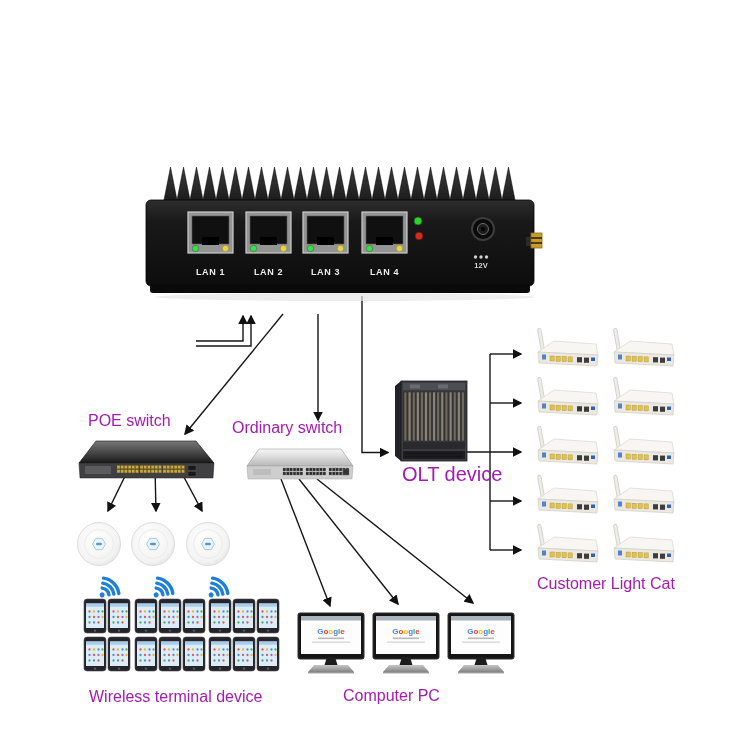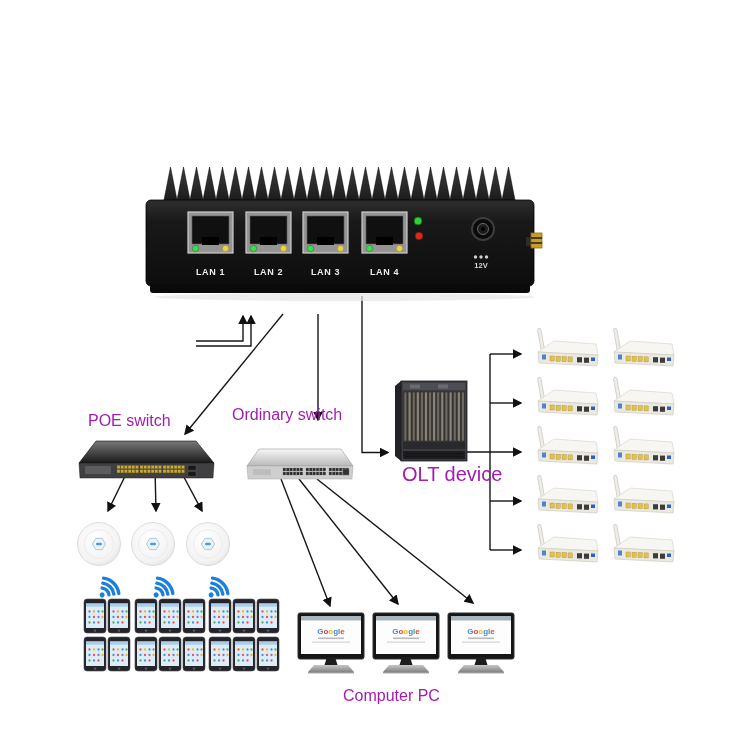--- a/index.html
+++ b/index.html
@@ -3,21 +3,21 @@
 <meta charset="utf-8">
 <style>
   html,body{margin:0;padding:0;background:#fff;}
   #stage{position:relative;width:750px;height:750px;background:#fff;overflow:hidden;
          font-family:"Liberation Sans",sans-serif;}
   #gfx{position:absolute;left:0;top:0;}
   .lbl{position:absolute;color:#a21caf;white-space:nowrap;}
   .title{left:84px;top:13px;font-size:21px;font-weight:bold;color:#0e0e0e;letter-spacing:.2px;}
   .internet{left:97px;top:324px;font-size:24px;color:#161616;}
   .poe{left:88px;top:412px;font-size:16px;}
-  .ord{left:232px;top:406px;font-size:16px;}
+  .ord{left:232px;top:419px;font-size:16px;}
   .olt{left:391px;top:463px;font-size:20px;margin-left:11px;}
   .cust{left:537px;top:575px;font-size:16px;}
   .wless{left:89px;top:688px;font-size:16px;}
   .cpc{left:343px;top:687px;font-size:16px;text-align:center;}
   .lanlbl{fill:#ececec;font-size:9px;font-weight:bold;text-anchor:middle;letter-spacing:.6px;}
   .v12{fill:#d8d8d8;font-size:7.5px;font-weight:bold;text-anchor:middle;}
   .glogo{font-size:8px;font-weight:bold;text-anchor:middle;}
   line,polyline{stroke:#161616;stroke-width:1.4;fill:none;}
 </style>
 </head>
@@ -341,15 +341,17 @@
         <use href="#tpl-modem" transform="translate(530,474)"></use>
         <use href="#tpl-modem" transform="translate(606,474)"></use>
         <use href="#tpl-modem" transform="translate(530,523)"></use>
         <use href="#tpl-modem" transform="translate(606,523)"></use>
       </g>
 </svg>
 
 <div class="lbl poe">POE switch</div>
 <div class="lbl ord">Ordinary switch</div>
 <div class="lbl olt">OLT device</div>
+<div class="lbl cust">Customer Light Cat</div>
+<div class="lbl wless">Wireless terminal device</div>
 <div class="lbl cpc">Computer PC</div>
 
 </div>
 
 </body></html>

